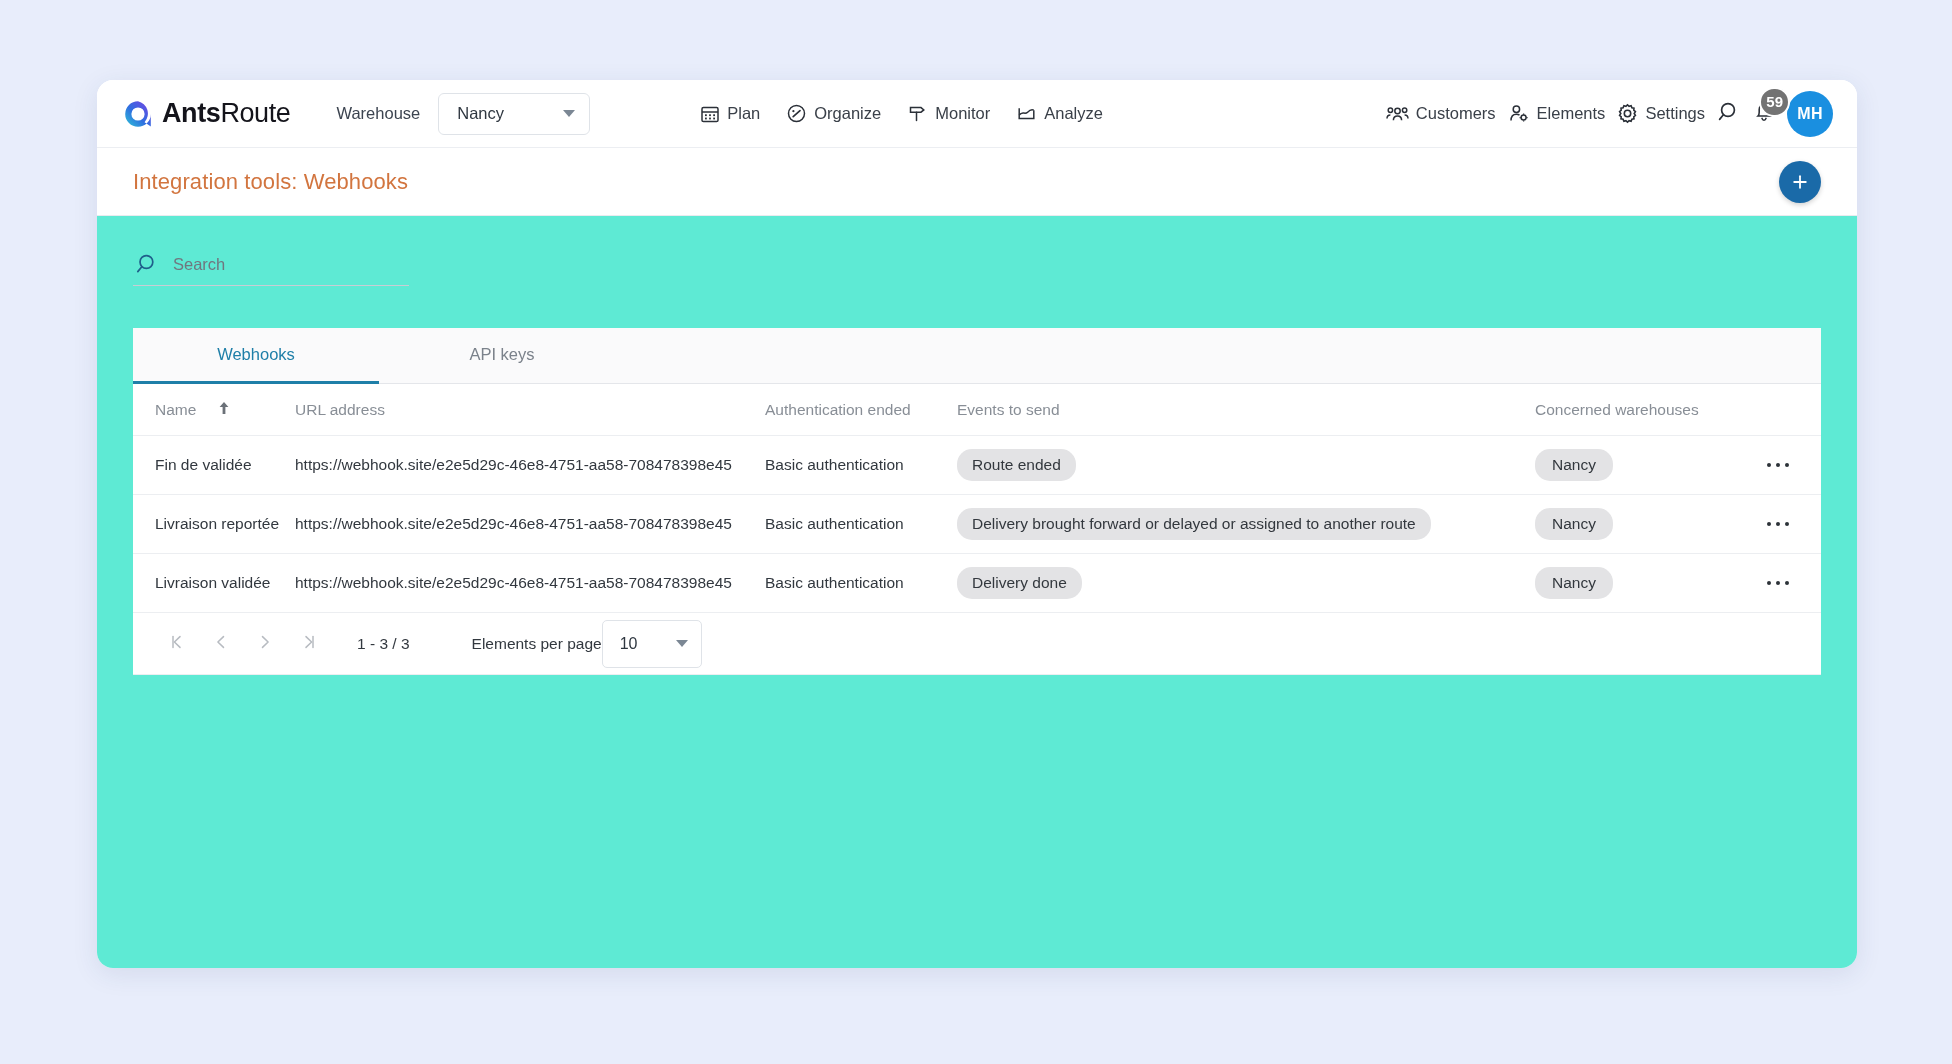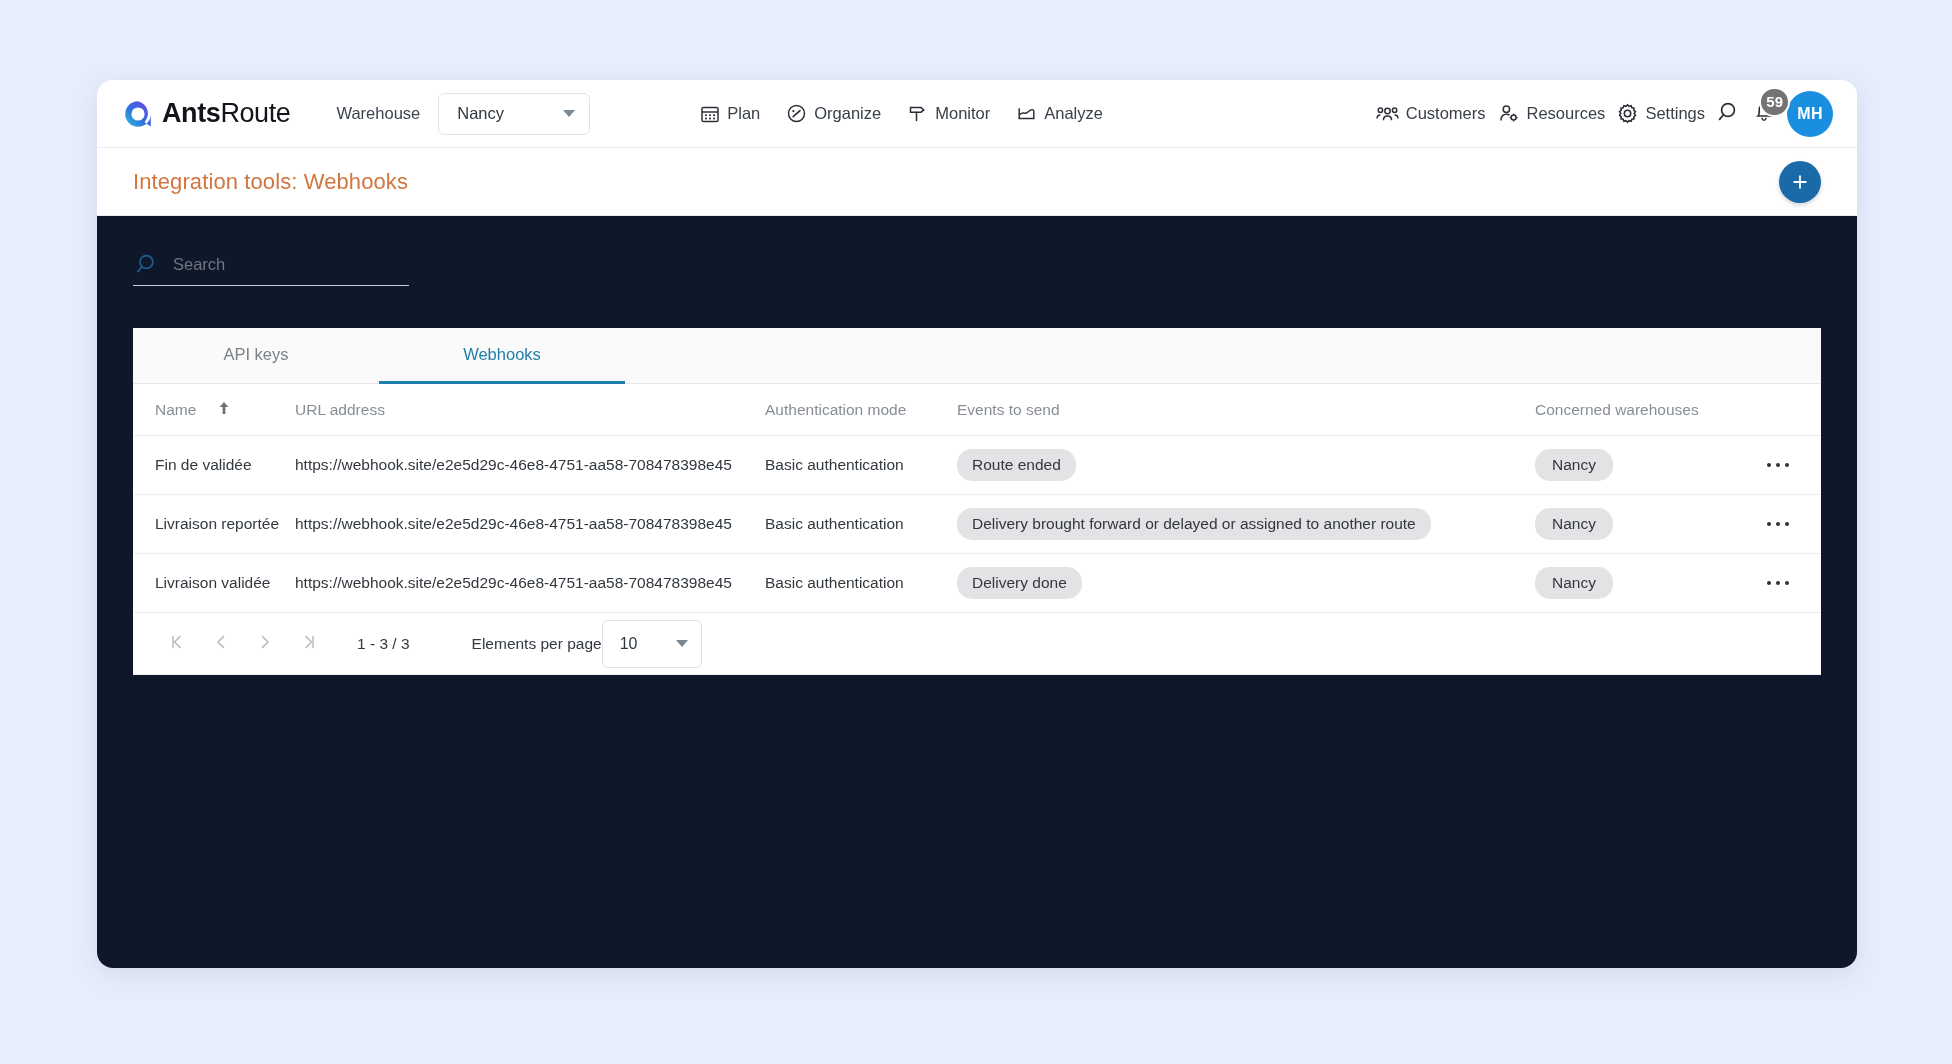--- a/index.html
+++ b/index.html
@@ -119,21 +119,21 @@
     background: #1a6aa8; color: #fff;
     display: flex; align-items: center; justify-content: center;
     box-shadow: 0 2px 5px rgba(0,0,0,0.18);
     cursor: pointer;
   }
   .add-btn svg { display: block; }
 
   
   .content {
     flex: 1 1 auto;
-    background: #0f172a;
+    background: #5eead4;
     padding: 36px 36px 0 36px;
     overflow: hidden;
   }
 
   .search-row { padding-left: 0; margin-bottom: 42px; }
   .search-field {
     width: 276px;
     border-bottom: 1.5px solid #c9cdd3;
     display: flex; align-items: center; gap: 14px;
     padding: 0 2px 9px 2px;
@@ -325,21 +325,21 @@
               <path d="M3 17.6 C3 13.4 5.4 11.2 8.4 11.2 C9.6 11.2 10.6 11.5 11.5 12"></path>
               <circle cx="15.6" cy="14.6" r="2.5"></circle>
               <g stroke-width="1.3">
                 <line x1="15.6" y1="10.6" x2="15.6" y2="11.8"></line>
                   <line x1="15.6" y1="17.4" x2="15.6" y2="18.6"></line>
                 <line x1="11.6" y1="14.6" x2="12.8" y2="14.6"></line>
                   <line x1="18.4" y1="14.6" x2="19.6" y2="14.6"></line>
               </g>
             </svg>
           </span>
-          <span>Resources</span>
+          <span>Elements</span>
         </div>
 
         <div class="nav-item">
           <span>
             <svg width="21" height="21" viewBox="0 0 21 21" fill="none" stroke="#2b3038" stroke-width="1.6">
               <circle cx="10.5" cy="10.5" r="3.2"></circle>
               <path d="M10.5 1.9 L12.1 3.3 L14.1 2.7 L14.9 4.7 L17 5.1 L16.8 7.2 L18.4 8.6 L17.2 10.5 L18.4 12.4 L16.8 13.8 L17 15.9 L14.9 16.3 L14.1 18.3 L12.1 17.7 L10.5 19.1 L8.9 17.7 L6.9 18.3 L6.1 16.3 L4 15.9 L4.2 13.8 L2.6 12.4 L3.8 10.5 L2.6 8.6 L4.2 7.2 L4 5.1 L6.1 4.7 L6.9 2.7 L8.9 3.3 Z"></path>
             </svg>
           </span>
           <span>Settings</span>
@@ -390,41 +390,41 @@
             <svg width="24" height="24" viewBox="0 0 24 24" fill="none" stroke="#1f5f8b" stroke-width="1.7">
               <circle cx="11.4" cy="10" r="6.4"></circle>
               <line x1="6.8" y1="14.8" x2="2.8" y2="19.6" stroke-linecap="round"></line>
             </svg>
           </span>
           <span class="search-ph">Search</span>
         </div>
       </div>
 
       <div class="tabs">
+        <div class="tab active">
+          <span>Webhooks</span>
+        </div>
         <div class="tab">
           <span>API keys</span>
-        </div>
-        <div class="tab active">
-          <span>Webhooks</span>
         </div>
       </div>
 
       <div class="table-wrap">
 
         <div class="trow thead">
           <div class="cell c-name">
             <span>Name</span>
             <span class="sort-arrow">
               <svg width="12" height="14" viewBox="0 0 12 14" fill="#6b7178">
                 <path d="M6 1 L10.4 6 H7.4 V13 H4.6 V6 H1.6 Z"></path>
               </svg>
             </span>
           </div>
           <div class="cell c-url">URL address</div>
-          <div class="cell c-auth">Authentication mode</div>
+          <div class="cell c-auth">Authentication ended</div>
           <div class="cell c-events">Events to send</div>
           <div class="cell c-wh">Concerned warehouses</div>
           <div class="cell c-menu"></div>
         </div>
 
         <div class="trow tbody-row">
           <div class="cell c-name">Fin de validée</div>
           <div class="cell c-url">https://webhook.site/e2e5d29c-46e8-4751-aa58-708478398e45</div>
           <div class="cell c-auth">Basic authentication</div>
           <div class="cell c-events">

